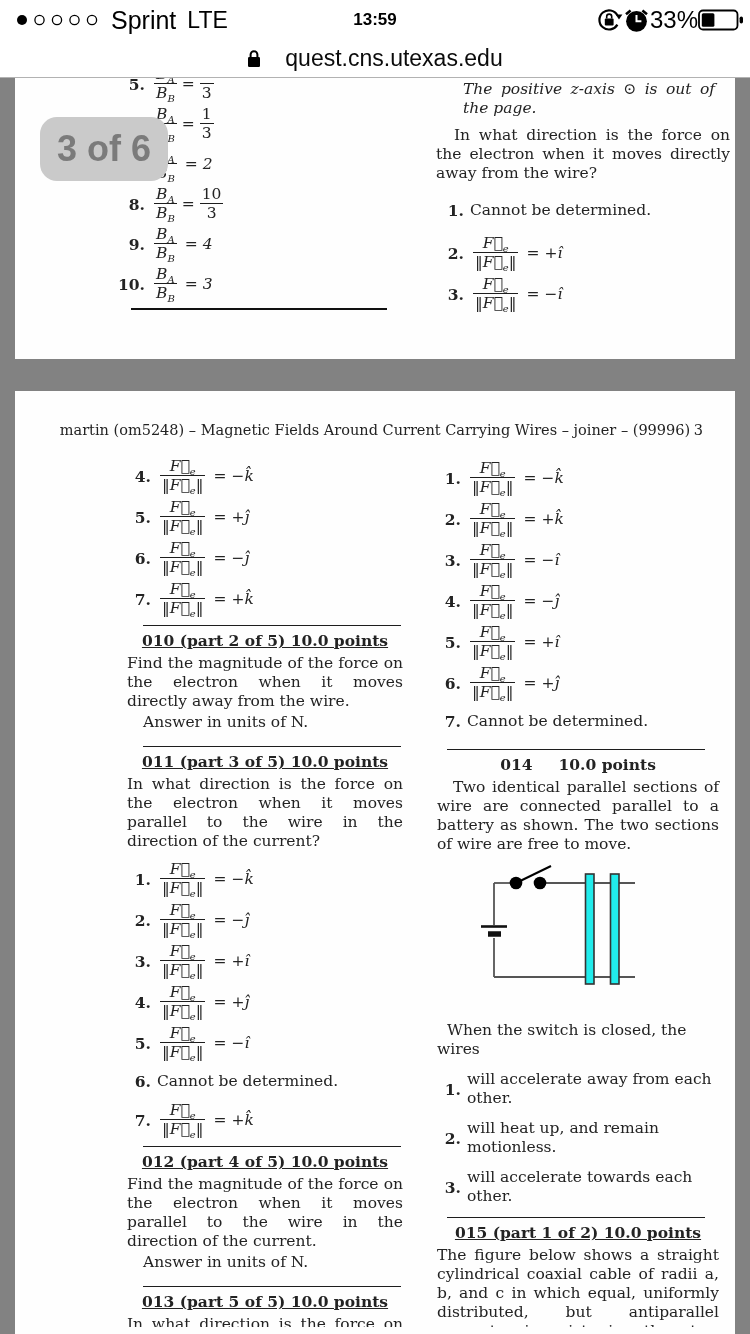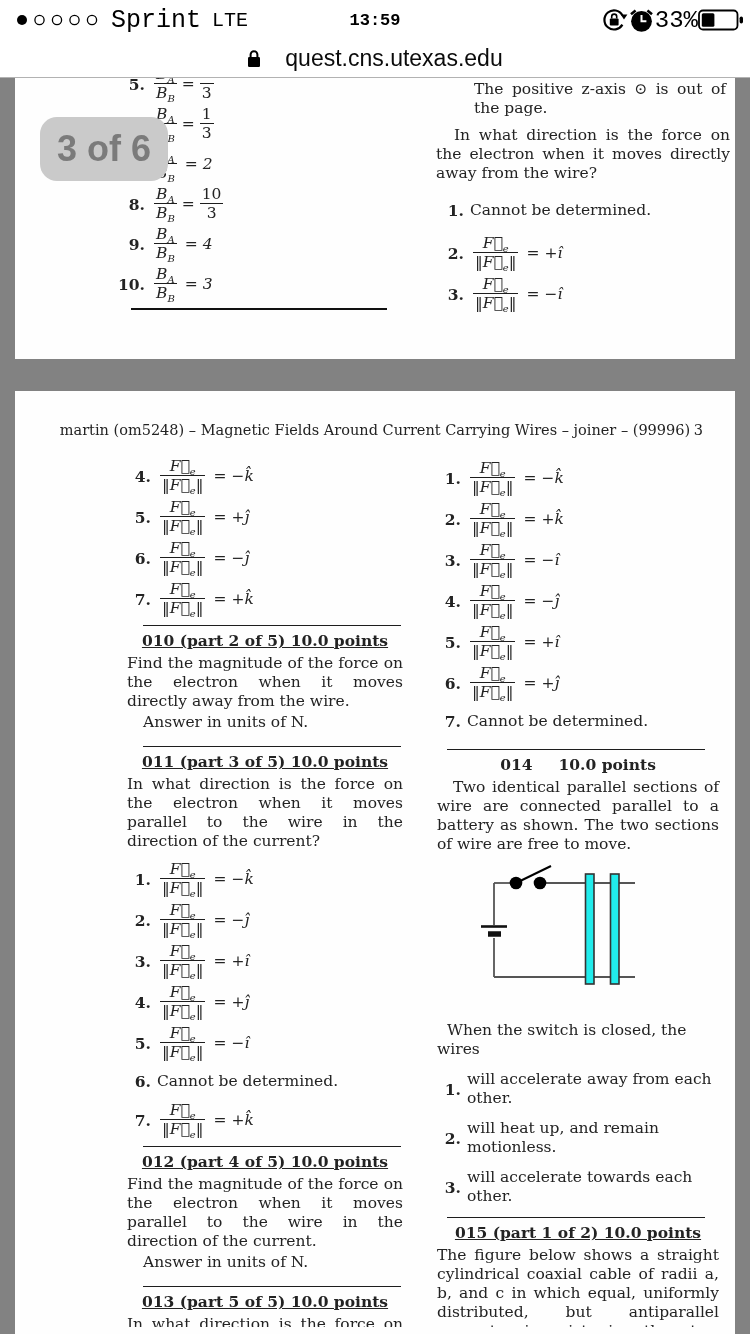--- a/index.html
+++ b/index.html
@@ -1,24 +1,24 @@
 <!DOCTYPE html>
 <html><head>
 <meta charset="utf-8">
 <style>
   html,body{margin:0;padding:0;}
   body{background:#828282;font-family:"DejaVu Serif",serif;color:#232323;}
   #screen{position:relative;width:750px;height:1334px;overflow:hidden;background:#828282;}
 
   
   .topbars{position:absolute;top:0;left:0;width:750px;height:77px;background:#fff;border-bottom:1px solid #b2b2b2;}
-  .statusbar{position:relative;height:40px;font-family:Liberation Mono, monospace;color:#000;padding-left:20px;}
+  .statusbar{position:relative;height:40px;font-family:Liberation Sans, sans-serif;color:#000;padding-left:20px;}
   .sb-left{position:absolute;left:16px;top:0;height:40px;display:flex;align-items:center;gap:9px;}
   .sb-carrier{font-size:25px;}
-  .sb-net{font-size:20px;margin-left:2px;}
+  .sb-net{font-size:23px;margin-left:2px;}
   .sb-time{position:absolute;left:0;right:0;top:0;height:40px;display:flex;align-items:center;justify-content:center;font-size:17px;font-weight:bold;}
   .sb-right{position:absolute;right:6px;top:0;height:40px;display:flex;align-items:center;}
   .sb-batt-pct{font-size:24px;}
   .urlbar{position:relative;height:37px;display:flex;align-items:center;justify-content:center;gap:24px;font-family:"Liberation Sans",sans-serif;}
   .url-text{font-size:23px;color:#0b0b0b;}
 
   
   .page{position:absolute;left:15px;width:720px;background:#fefefe;overflow:hidden;}
   #page1{top:78px;height:281px;}
   #page2{top:391px;height:940px;}
@@ -49,21 +49,21 @@
   .rhs{margin-left:5px;font-style:italic;}
   .opt-text{margin:8px 0;}
 
   
   .p1-left{position:absolute;left:100px;top:-14px;width:300px;}
   .p1-left .opt{height:40px;margin:0;}
   .p1-left .onum{min-width:30px;}
   .p1-rule{margin:4px 0 0 16px;width:256px;border-top:2px solid #111;}
   .eq{margin:0 2px;}
   .p1-right{position:absolute;left:421px;top:2px;width:294px;}
-  .ctx-para{margin-left:38px;width:252px;}
+  .ctx-para{margin-left:27px;width:252px;font-style:italic;}
   .p1-right .q-para{text-indent:18px;margin-top:8px;}
   .p1-right .optlist{margin-left:4px;margin-top:6px;}
   .p1-right .opt-text{margin:12px 0;}
 
   
   .p2-header{position:absolute;top:30px;left:0;width:720px;text-align:center;font-size:14.5px;}
   .p2-pagenum{position:absolute;right:32px;top:0;}
   .col-left{position:absolute;left:112px;top:64px;width:276px;}
   .col-right{position:absolute;left:422px;top:66px;width:282px;}
   .col-left .rule{margin:6px 0 2px 16px;width:258px;}

